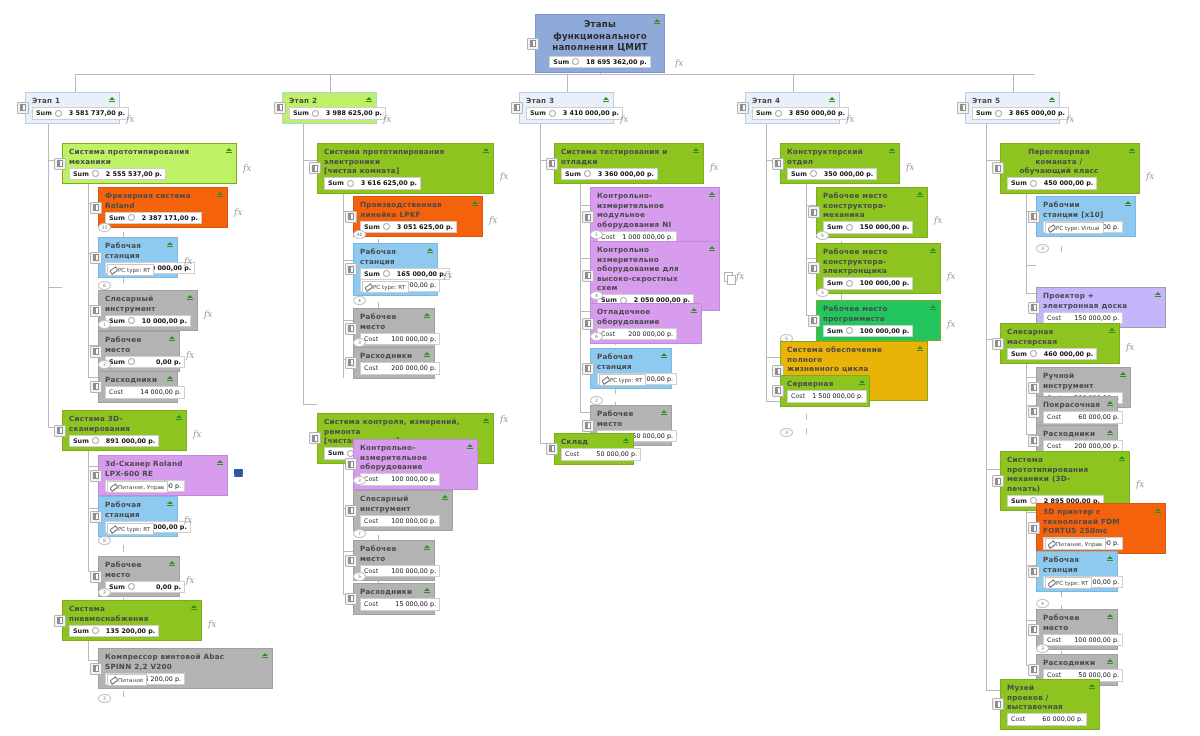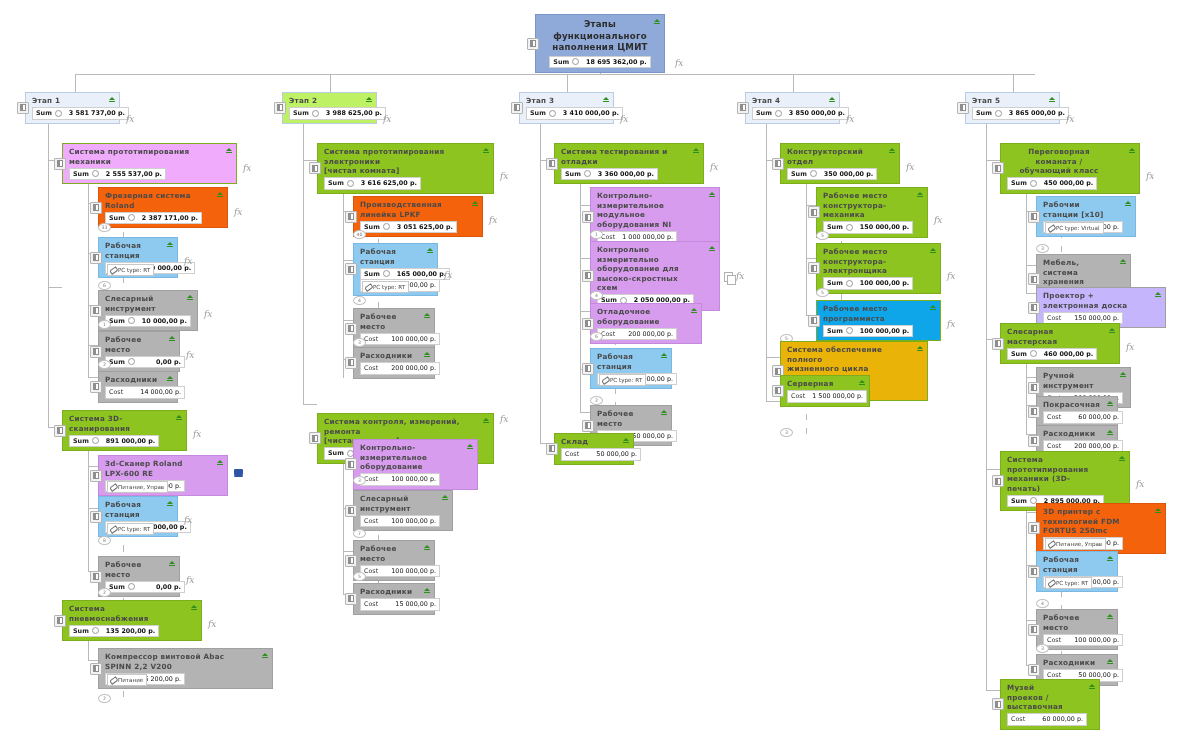--- a/index.html
+++ b/index.html
@@ -337,21 +337,21 @@
       <div class="nrow">
         <span class="lab">Sum</span>
         <span class="gear"></span>
         <span class="val">3 865 000,00 р.</span>
       </div>
     </div>
     <div class="fx" style="left:101px;top:22px;">fx</div>
   </div>
 
   <div class="node" style="left:62px;top:143px;width:175px;">
-    <div class="nbody" style="background:#f0abfc;border-color:#7cae1c;">
+    <div class="nbody" style="background:#bef264;border-color:#7cae1c;">
       <div class="handle">
           <i></i>
         </div>
       <div class="caret"></div>
       <div class="ntitle">Система прототипирования механики</div>
       <div class="nrow">
         <span class="lab">Sum</span>
         <span class="gear"></span>
         <span class="val">2 555 537,00 р.</span>
       </div>
@@ -881,21 +881,21 @@
         <span class="lab">Sum</span>
         <span class="gear"></span>
         <span class="val">100 000,00 р.</span>
       </div>
     </div>
     <div class="fx" style="left:131px;top:28px;">fx</div>
   </div>
   <div class="badge" style="left:816px;top:288px;">5</div>
 
   <div class="node" style="left:816px;top:300px;width:125px;">
-    <div class="nbody" style="background:#0ea5e9;border-color:#7cae1c;">
+    <div class="nbody" style="background:#22c55e;border-color:#7cae1c;">
       <div class="handle">
           <i></i>
         </div>
       <div class="caret"></div>
       <div class="ntitle">Рабочее место программиста</div>
       <div class="nrow">
         <span class="lab">Sum</span>
         <span class="gear"></span>
         <span class="val">100 000,00 р.</span>
       </div>
@@ -964,34 +964,20 @@
         <span class="val thin">100 000,00 р.</span>
       </div>
     </div>
     <div class="tag" style="left:9px;top:26px;">
       <span class="tagicon"></span>
       <span>PC type: Virtual</span>
     </div>
   </div>
   <div class="badge" style="left:1036px;top:244px;">3</div>
 
-  <div class="node" style="left:1036px;top:254px;width:95px;">
-    <div class="nbody" style="background:#b3b3b3;border-color:#a0a0a0;">
-      <div class="handle">
-          <i></i>
-        </div>
-      <div class="caret"></div>
-      <div class="ntitle">Мебель, система
-хранения</div>
-      <div class="nrow">
-        <span class="lab thin">Cost</span>
-        <span class="val thin">200 000,00 р.</span>
-      </div>
-    </div>
-  </div>
 
   <div class="node" style="left:1036px;top:287px;width:130px;">
     <div class="nbody" style="background:#c4b5fd;border-color:#a0a0a0;">
       <div class="handle">
           <i></i>
         </div>
       <div class="caret"></div>
       <div class="ntitle">Проектор + электронная доска</div>
       <div class="nrow">
         <span class="lab thin">Cost</span>

